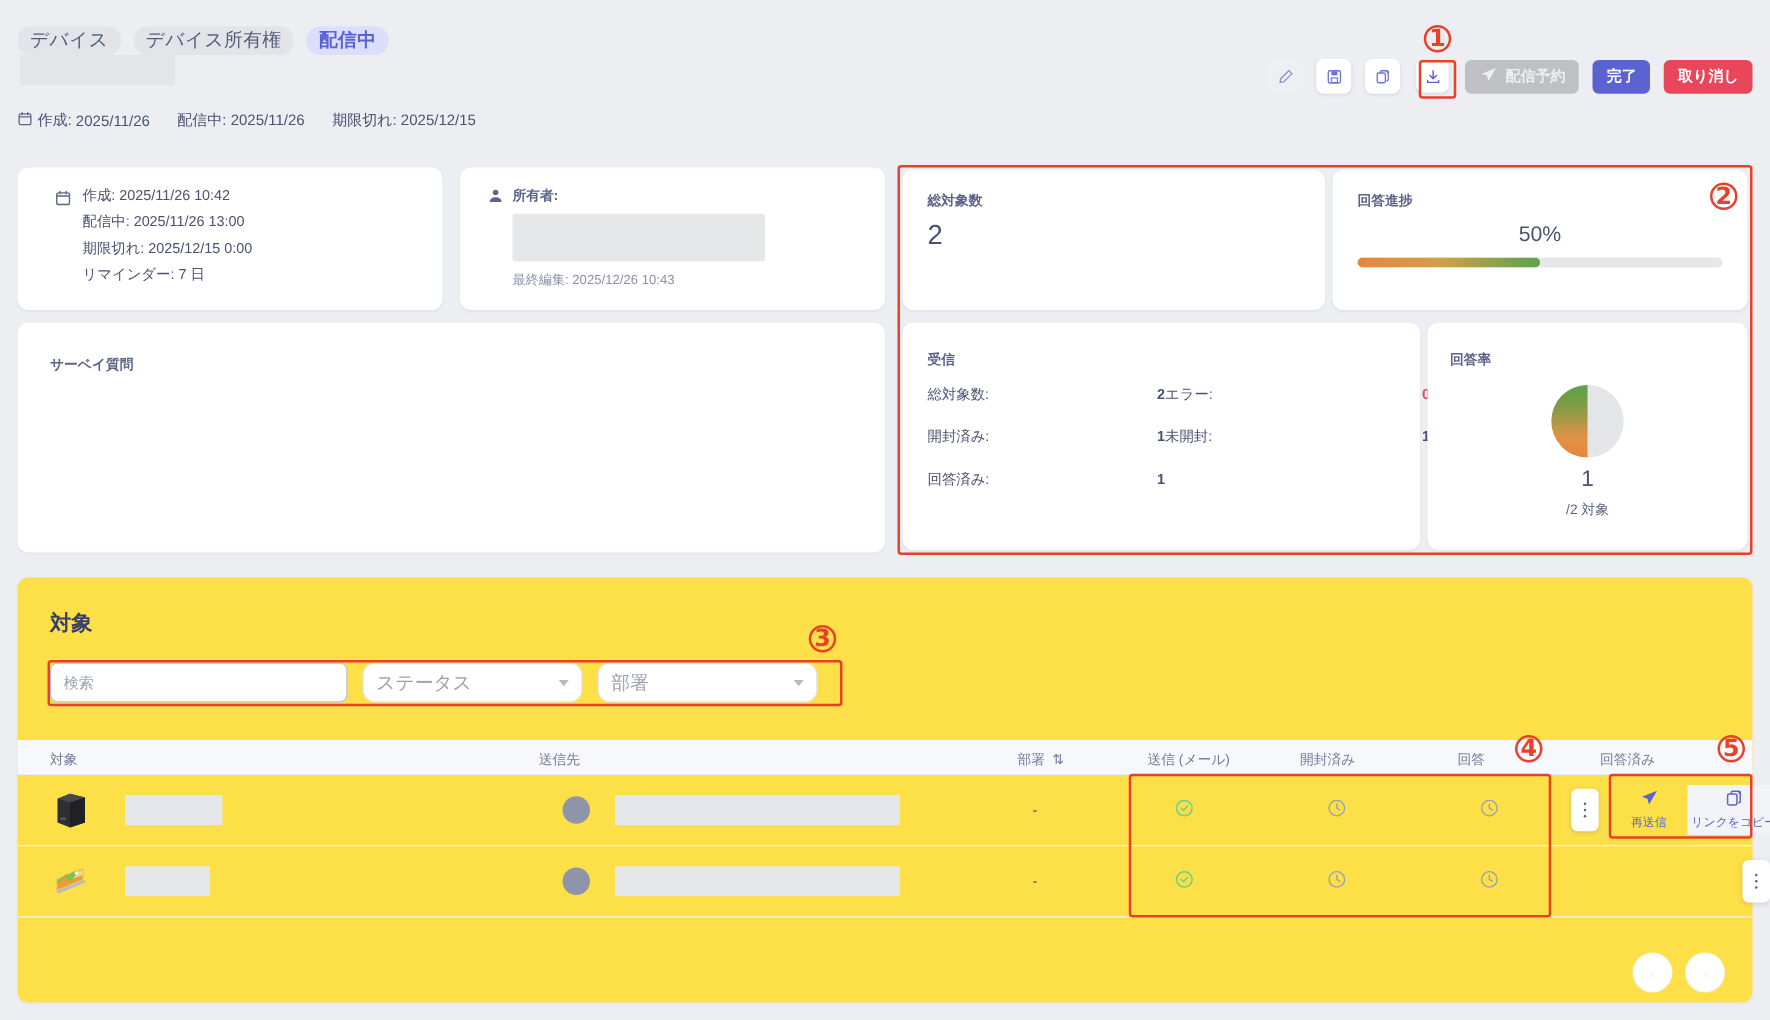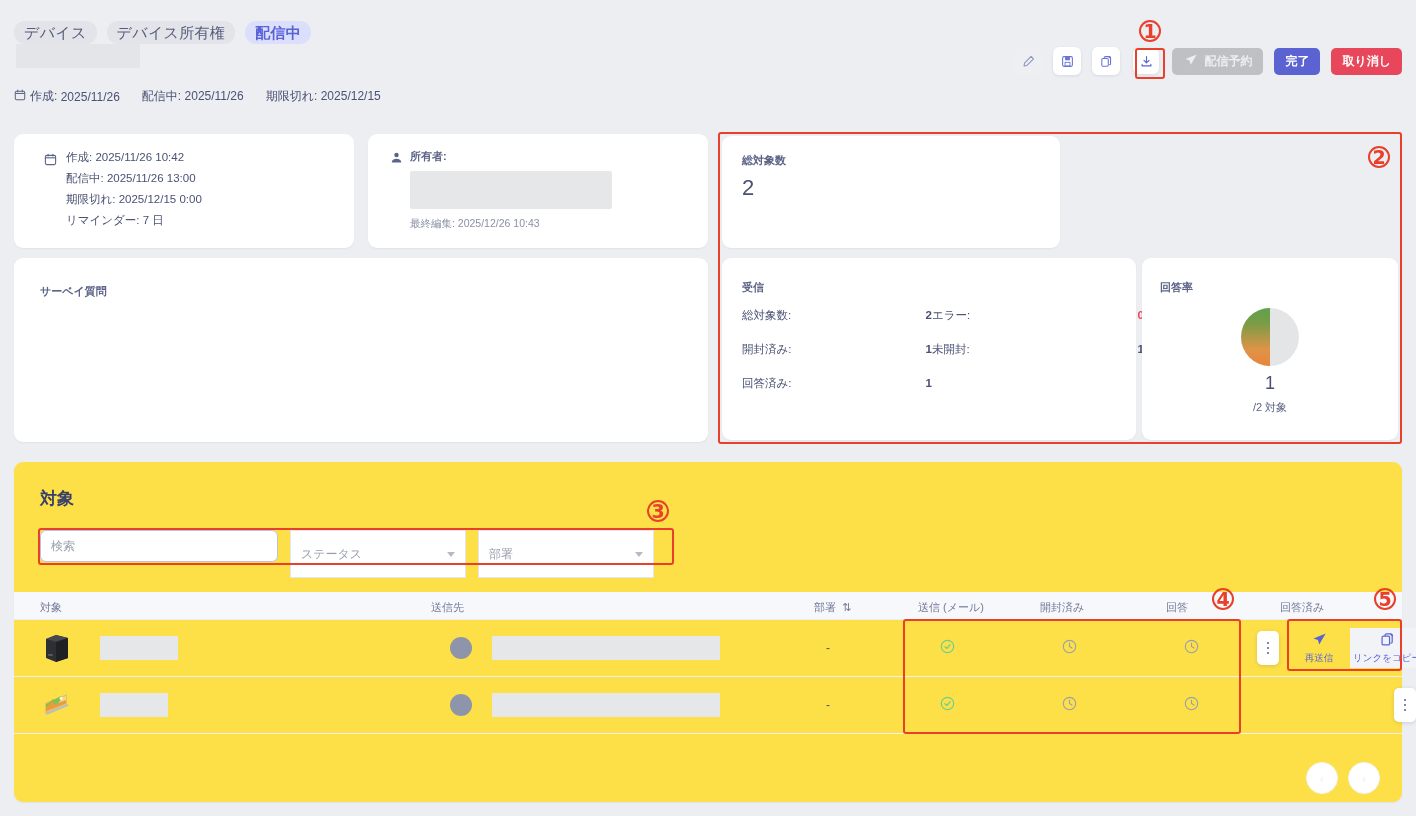--- a/index.html
+++ b/index.html
@@ -70,22 +70,22 @@
                  background: linear-gradient(180deg, #5ba34b 0%, #7d9b46 28%, #e09347 72%, #e8843c 100%); }
 
   
   .panel { position: absolute; left: 14px; top: 462px; width: 1388px; height: 340px; background: #fde047; border-radius: 9px; box-shadow: 0 1px 2px rgba(60,64,92,.06); }
   .panel h2 { margin: 0; position: absolute; left: 26px; top: 25px; font-size: 17px; color: #39406a; }
 
   .filters { position: absolute; left: 26px; top: 68px; display: flex; gap: 12px; }
   .finput { width: 238px; height: 32px; border: 1px solid #b9c0e8; border-radius: 6px; padding: 0 10px;
             font-size: 12px; color: #4a5173; outline: none; background: #fff; }
   .finput::placeholder { color: #9aa0ae; }
-  .fsel { width: 176px; height: 48px; border: 1px solid #e2e4ea; border-radius: 0;
-          display: flex; align-items: center; padding: 0 10px; font-size: 12px; color: #9aa0ae;
+  .fsel { width: 176px; height: 32px; border: 1px solid #e2e4ea; border-radius: 10px;
+          display: flex; align-items: center; padding: 0 10px; font-size: 15px; color: #9aa0ae;
           justify-content: space-between; background: #fff; cursor: pointer; }
   .caret { width: 0; height: 0; border-left: 4px solid transparent; border-right: 4px solid transparent; border-top: 5px solid #b6bac6; }
 
   
   .thead { position: absolute; left: 0; top: 130px; width: 1388px; height: 28px; background: #f7f8fc;
            border-bottom: 1px solid #eceef2; }
   .thead .th { position: absolute; top: 8px; font-size: 11px; color: #737a99; white-space: nowrap; }
   .row { position: absolute; left: 0; width: 1388px; height: 57px; border-bottom: 1px solid #f0f1f5; }
   .row .cell { position: absolute; font-size: 12px; color: #4a5173; }
   .avatar { width: 22px; height: 22px; border-radius: 50%; background: #8e95ab; }
@@ -222,20 +222,27 @@
     <div class="card-label" style="position:absolute;left:26px;top:26px;">サーベイ質問</div>
   </div>
 
   <div style="position:absolute;left:718px;top:132px;width:684px;height:232px;">
 
     <div class="card" style="left:4px;top:4px;width:338px;height:112px;">
       <div class="card-label" style="position:absolute;left:20px;top:17px;">総対象数</div>
       <div class="big-num" style="position:absolute;left:20px;top:39px;">2</div>
     </div>
 
+    <div class="card" style="left:348px;top:4px;width:332px;height:112px;">
+      <div class="card-label" style="position:absolute;left:20px;top:17px;">回答進捗</div>
+      <div class="pct" style="position:absolute;left:20px;top:42px;width:292px;">50%</div>
+      <div class="pbar" style="position:absolute;left:20px;top:70px;width:292px;">
+        <i style="width:50%;"></i>
+      </div>
+    </div>
 
     <div class="card" style="left:4px;top:126px;width:414px;height:182px;">
       <div class="card-label" style="position:absolute;left:20px;top:22px;">受信</div>
       <div class="recv-grid" style="position:absolute;left:20px;top:50px;">
         <span>総対象数:</span>
         <span class="num">2</span>
         <span>エラー:</span>
         <span class="num err">0</span>
 
         <span>開封済み:</span>

